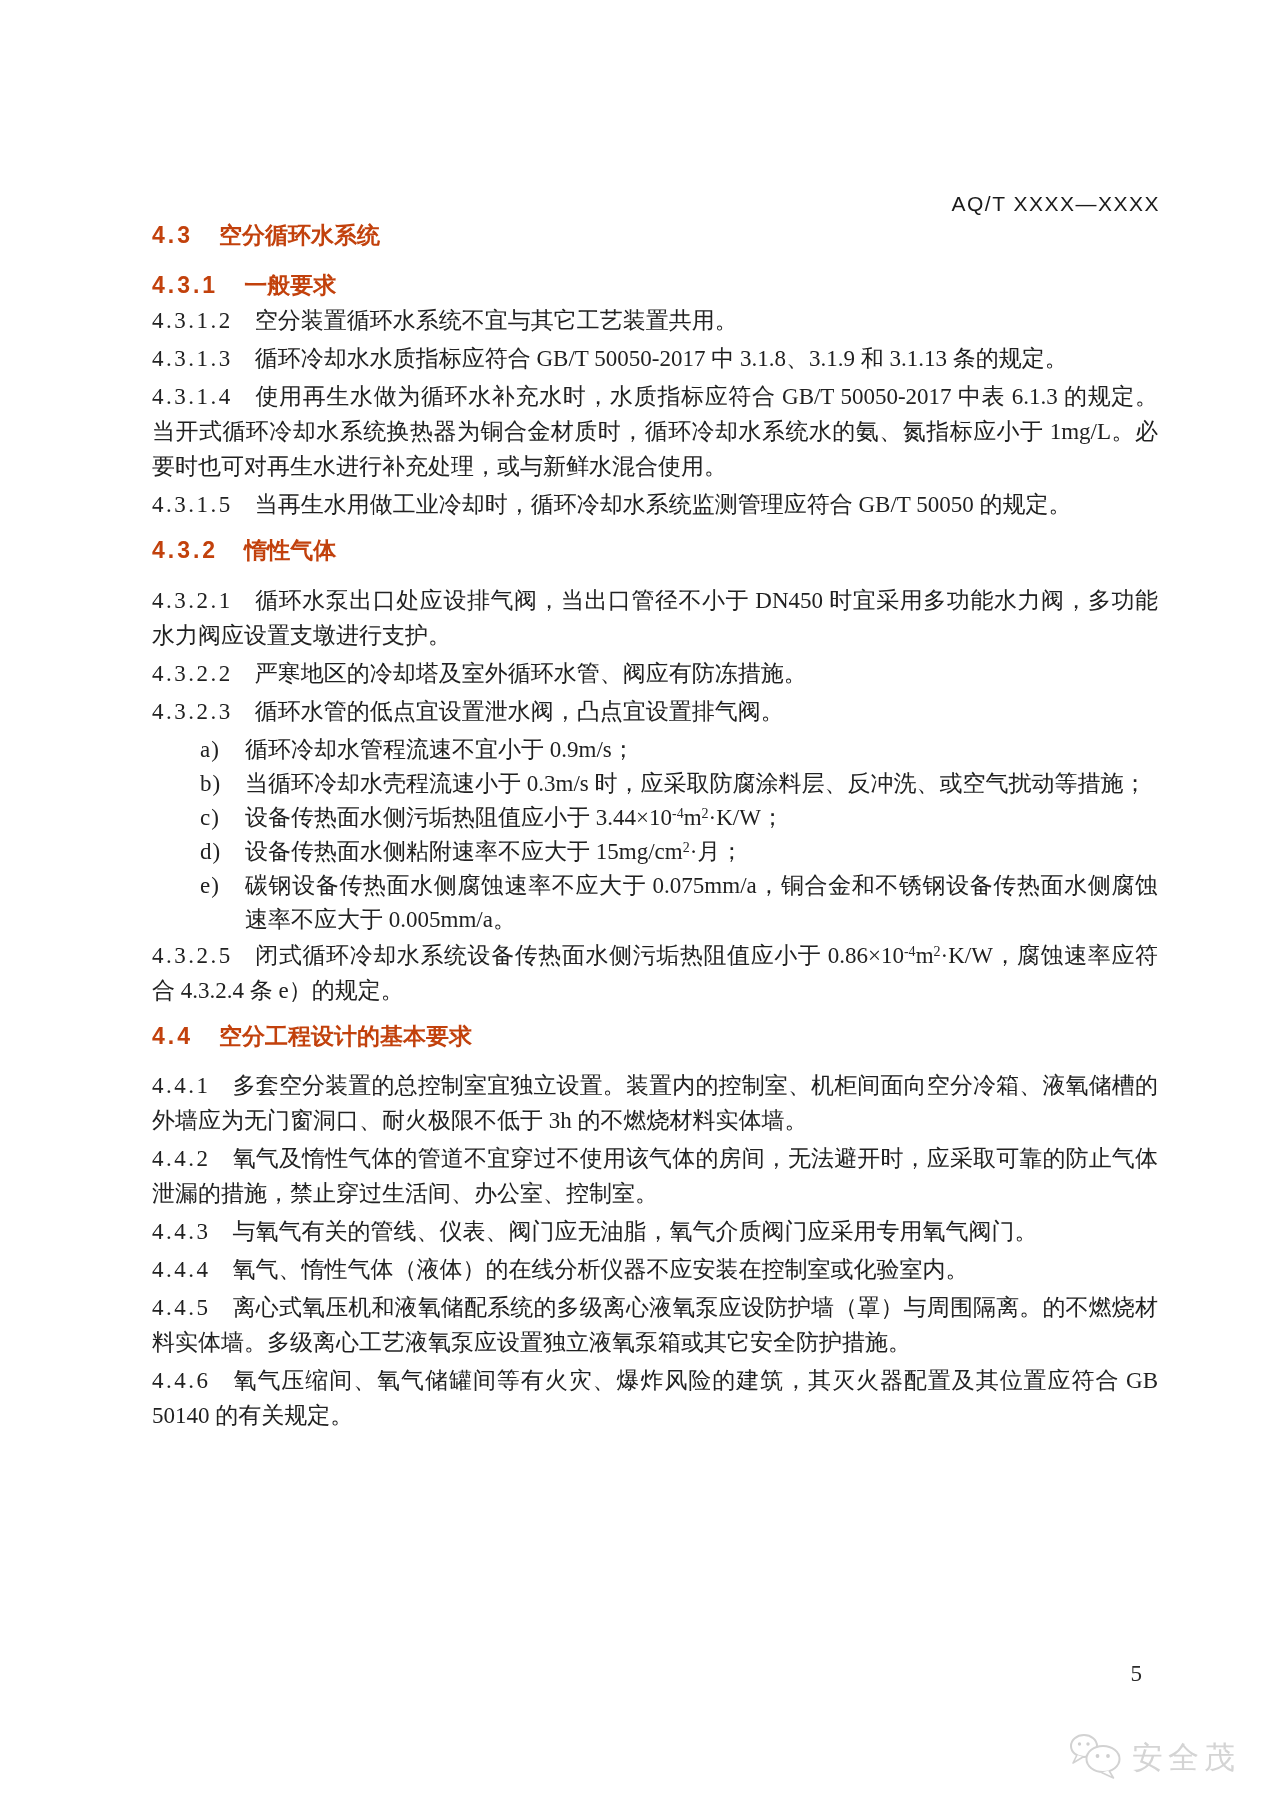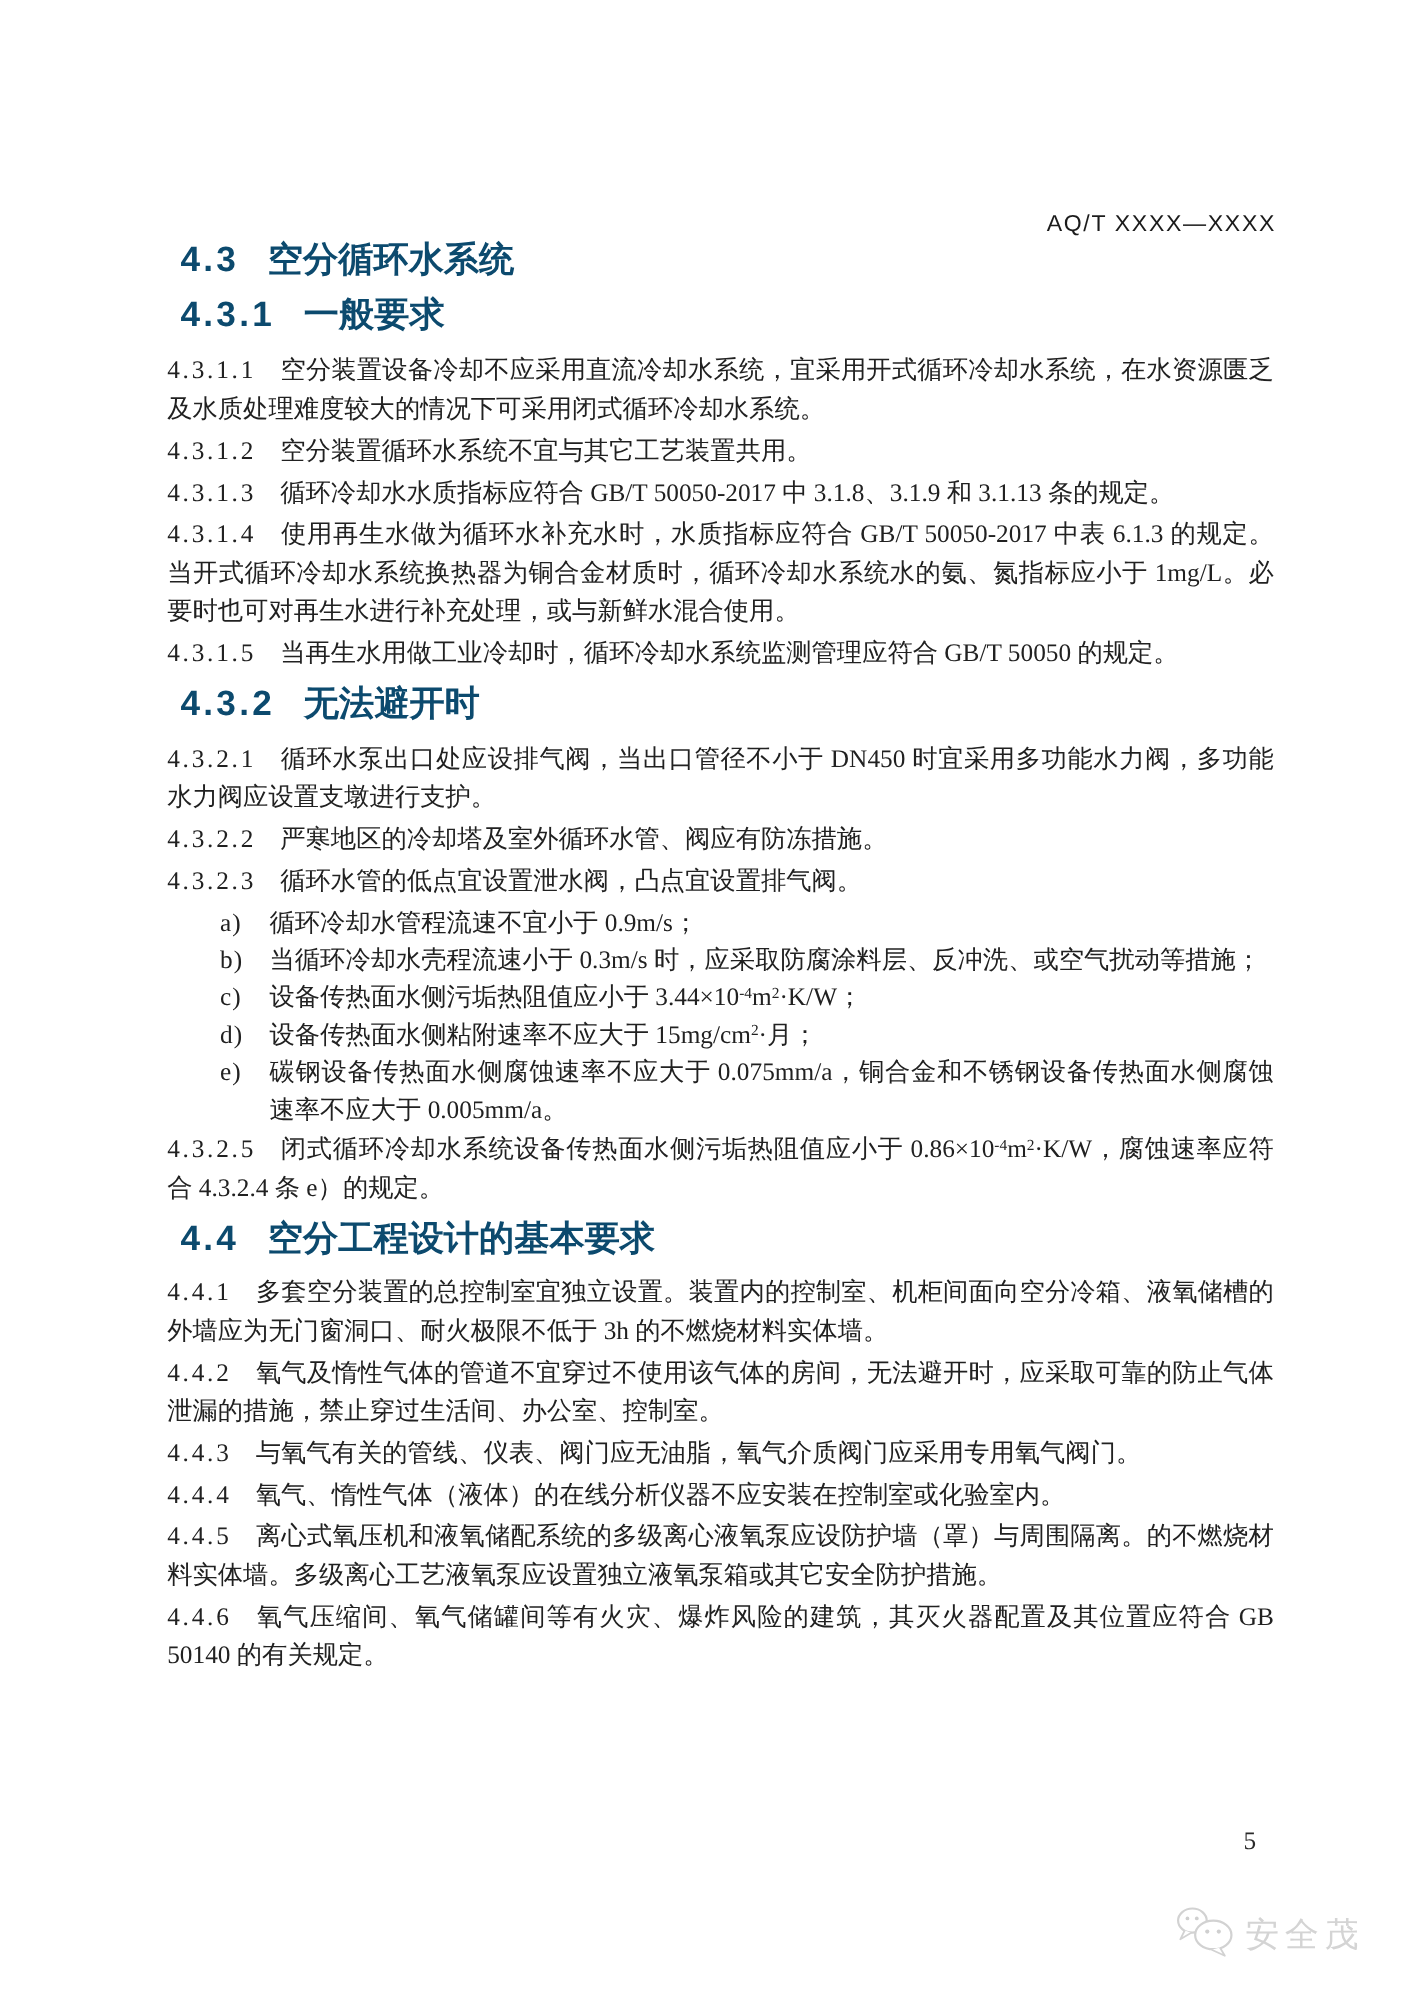--- a/index.html
+++ b/index.html
@@ -19,22 +19,22 @@
   }
   .content { position:absolute; left:152px; top:210px; width:1006px; }
   .para {
     margin:0 0 3px 0;
     font-size:23px; line-height:35px;
     text-align:justify; text-justify:inter-ideograph;
   }
   .cnum { letter-spacing:2.5px; margin-right:22px; white-space:nowrap; }
   .h2, .h3 {
     font-family:"Liberation Sans","DejaVu Sans",sans-serif;
-    font-weight:bold; font-size:32px; line-height:36px;
-    margin:12px; color:#0c4a6e;
+    font-weight:bold; font-size:23px; line-height:36px;
+    margin:0; color:#c2410c;
   }
   .hnum { letter-spacing:3px; margin-right:26px; white-space:nowrap; }
   .mt1  { margin-top:1px; }
   .mt7  { margin-top:7px; }
   .mt10 { margin-top:10px; }
   .mt14 { margin-top:14px; }
   .mt15 { margin-top:15px; }
   .mt16 { margin-top:16px; }
   .list { margin:4px 0 0 0; padding:0; list-style:none; font-size:23px; line-height:34px; }
   .list li { position:relative; padding-left:93px; text-align:justify; text-justify:inter-ideograph; }
@@ -58,31 +58,30 @@
 
   <div class="std-code">AQ/T XXXX—XXXX</div>
 
   <div class="content">
 
 
     <p class="h2 mt7"><span class="hnum">4.3</span><span>空分循环水系统</span></p>
 
     <p class="h3 mt14"><span class="hnum">4.3.1</span><span>一般要求</span></p>
 
-    <p class="para mt16"><span class="cnum">4.3.1.1</span><span>空分装置设备冷却不应采用直流冷却水系统，宜采用开式循环冷却水系统，在水资源匮乏及水质处理难度较大的情况下可采用闭式循环冷却水系统。</span></p>
 
     <p class="para"><span class="cnum">4.3.1.2</span><span>空分装置循环水系统不宜与其它工艺装置共用。</span></p>
 
     <p class="para"><span class="cnum">4.3.1.3</span><span>循环冷却水水质指标应符合 GB/T 50050-2017 中 3.1.8、3.1.9 和 3.1.13 条的规定。</span></p>
 
     <p class="para"><span class="cnum">4.3.1.4</span><span>使用再生水做为循环水补充水时，水质指标应符合 GB/T 50050-2017 中表 6.1.3 的规定。当开式循环冷却水系统换热器为铜合金材质时，循环冷却水系统水的氨、氮指标应小于 1mg/L。必要时也可对再生水进行补充处理，或与新鲜水混合使用。</span></p>
 
     <p class="para"><span class="cnum">4.3.1.5</span><span>当再生水用做工业冷却时，循环冷却水系统监测管理应符合 GB/T 50050 的规定。</span></p>
 
-    <p class="h3 mt10"><span class="hnum">4.3.2</span><span>无法避开时</span></p>
+    <p class="h3 mt10"><span class="hnum">4.3.2</span><span>惰性气体</span></p>
 
     <p class="para mt15"><span class="cnum">4.3.2.1</span><span>循环水泵出口处应设排气阀，当出口管径不小于 DN450 时宜采用多功能水力阀，多功能水力阀应设置支墩进行支护。</span></p>
 
     <p class="para"><span class="cnum">4.3.2.2</span><span>严寒地区的冷却塔及室外循环水管、阀应有防冻措施。</span></p>
 
     <p class="para"><span class="cnum">4.3.2.3</span><span>循环水管的低点宜设置泄水阀，凸点宜设置排气阀。</span></p>
 
 
     <ul class="list">
       <li><span class="marker">a)</span><span>循环冷却水管程流速不宜小于 0.9m/s；</span></li>

